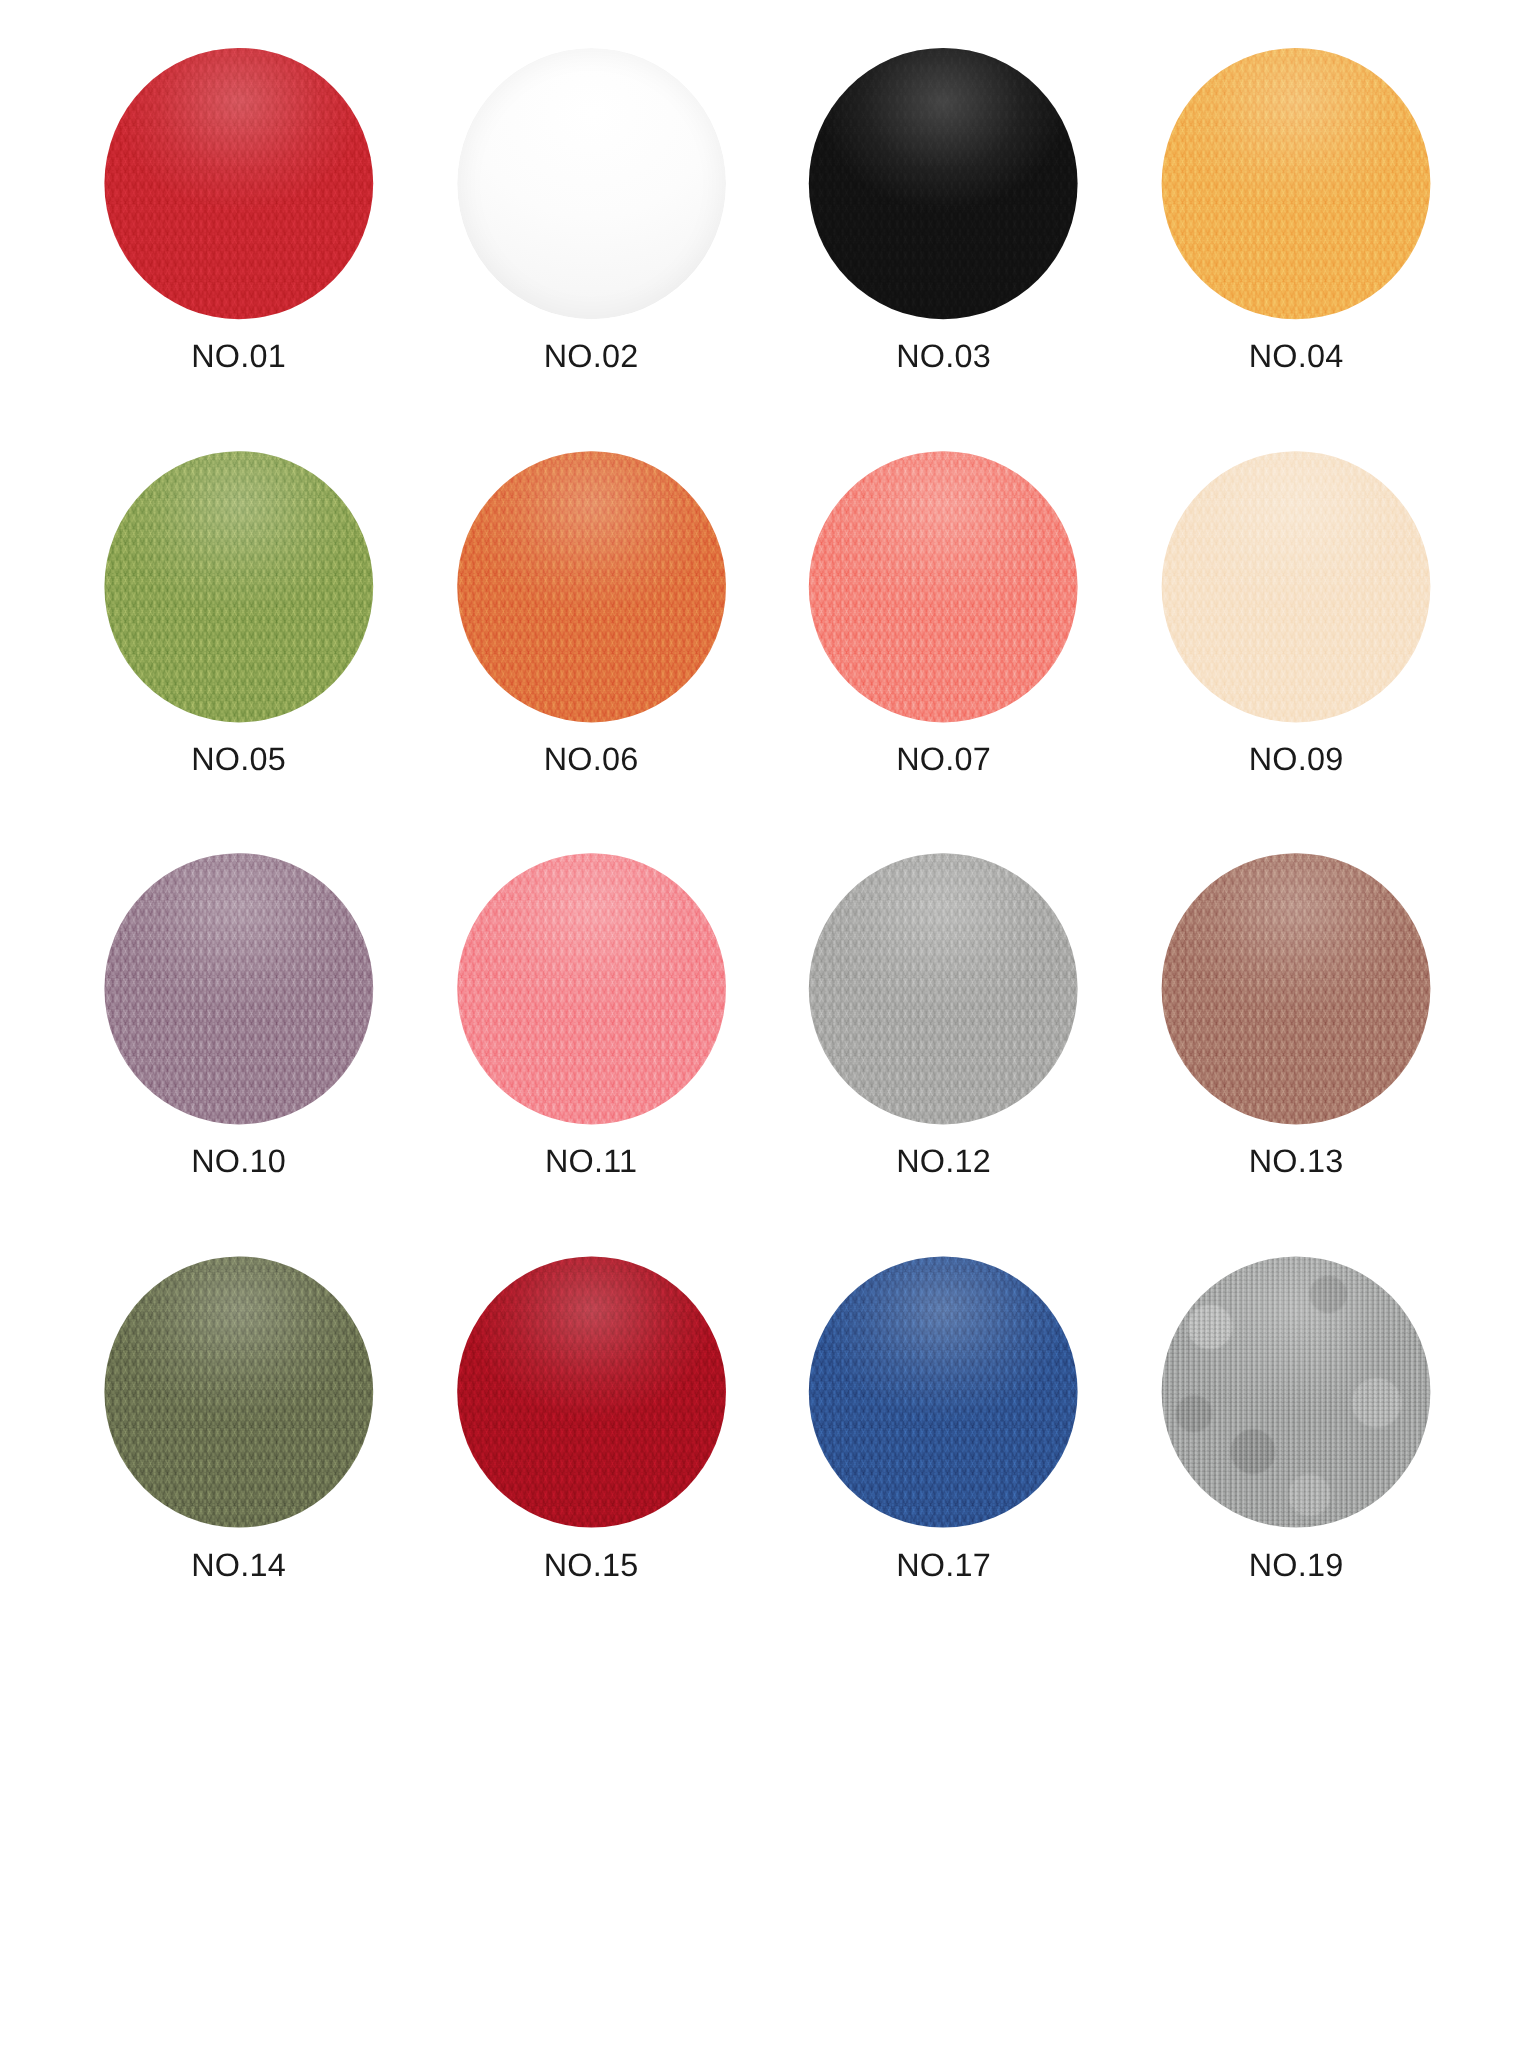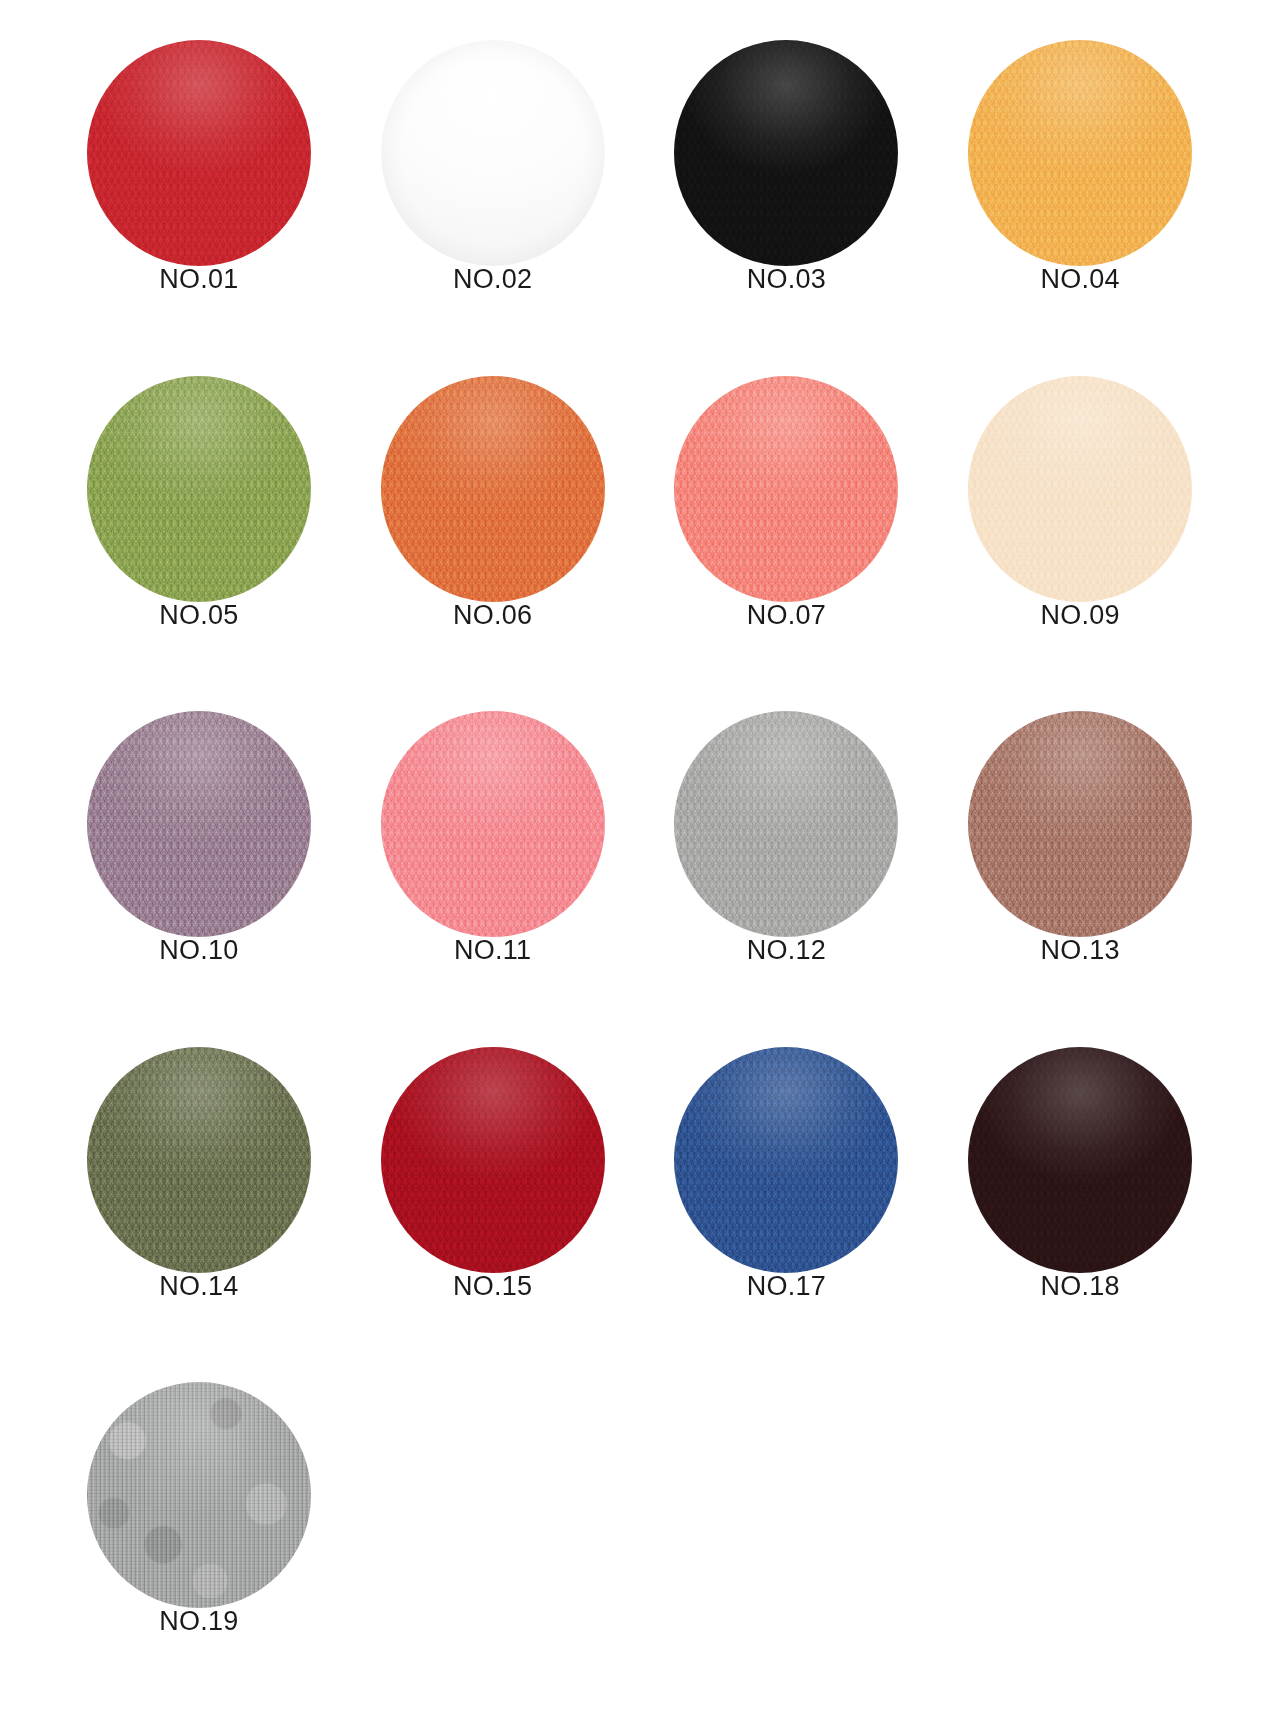--- a/index.html
+++ b/index.html
@@ -141,20 +141,21 @@
         rgba(255,255,255,1) 0%,
         rgba(252,252,252,1) 55%,
         rgba(246,246,246,1) 100%);
     box-shadow: inset 0 0 22px 4px rgba(0,0,0,0.045);
   }
 
   
   .swatch-disc.deep .knit-tex { opacity: 0.55; mix-blend-mode: soft-light; }
 
   .swatch-label {
+    margin-top: 18px;
     font-size: 27px;
     font-weight: 400;
     color: #1a1a1a;
     letter-spacing: 0.2px;
     line-height: 1;
     white-space: nowrap;
     text-align: center;
   }
 </style>
 </head>
@@ -259,26 +260,19 @@
       <div class="swatch-label">NO.15</div>
     </div>
     <div class="swatch-cell">
       <div class="swatch-disc" style="background-color: rgb(47, 83, 145);">
         <div class="knit-tex"></div>
         <div class="disc-shade"></div>
       </div>
       <div class="swatch-label">NO.17</div>
     </div>
     <div class="swatch-cell">
-      <div class="swatch-disc deep" style="background-color: rgb(43, 20, 22);">
-        <div class="knit-tex"></div>
-        <div class="disc-shade"></div>
-      </div>
-      <div class="swatch-label">NO.18</div>
-    </div>
-    <div class="swatch-cell">
       <div class="swatch-disc melange" style="background-color: rgb(169, 171, 170);">
         <div class="knit-tex"></div>
         <div class="disc-shade"></div>
       </div>
       <div class="swatch-label">NO.19</div>
     </div>
   </div>
 
 </body></html>

